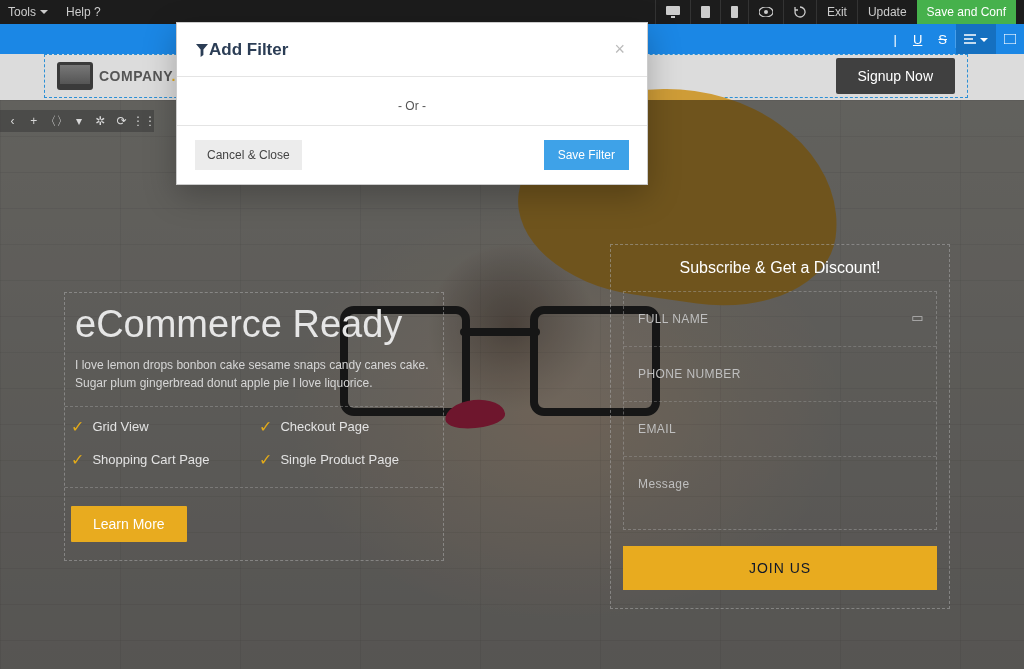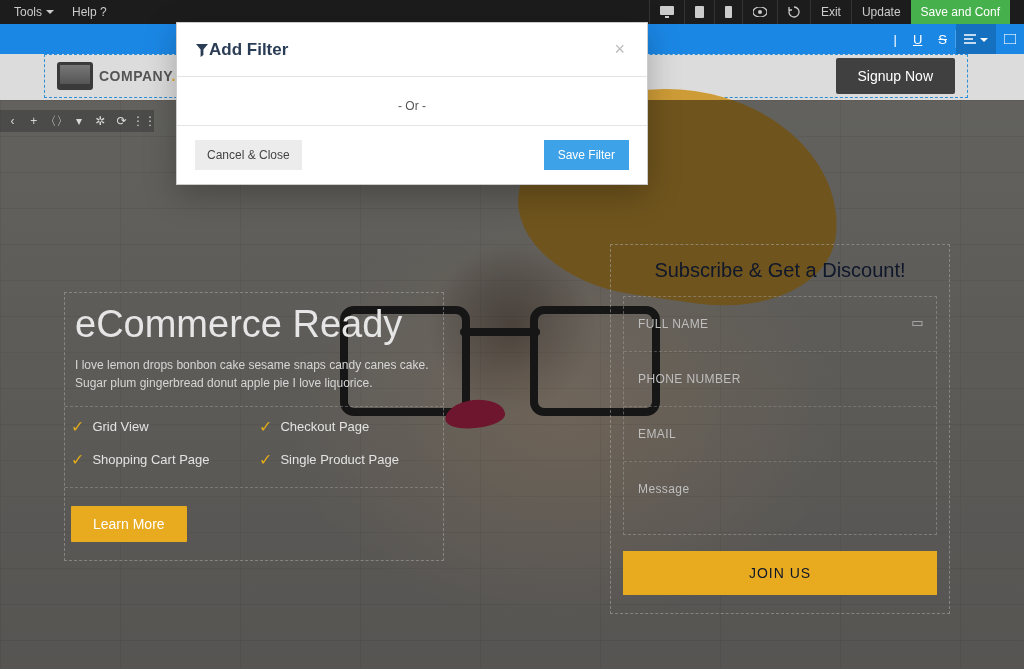--- a/index.html
+++ b/index.html
@@ -1,20 +1,20 @@
 <!DOCTYPE html>
 <html><head>
 <meta charset="utf-8">
 <style>
 * { box-sizing: border-box; margin: 0; padding: 0; font-family: "Helvetica Neue", Arial, sans-serif; }
 html, body { width: 1024px; height: 669px; overflow: hidden; }
 body { position: relative; background: #dcdcdc; }
 
 
-.sysbar { position: absolute; top: 0; left: 0; right: 0; height: 24px; background: #1c1c1c; color: #ccc; font-size: 12px; display: flex; align-items: center; padding: 0 14px; }
+.sysbar { position: absolute; top: 0; left: 0; right: 0; height: 24px; background: #1c1c1c; color: #ccc; font-size: 12px; display: flex; align-items: center; padding: 0 8px; }
 .sysbar .left { display: flex; gap: 18px; align-items: center; }
 .sysbar .left .item { display: flex; align-items: center; gap: 4px; cursor: pointer; }
 .sysbar .spacer { flex: 1; }
 .sysbar .right { display: flex; align-items: center; gap: 0; }
 .sysbar .right .cell { padding: 0 10px; height: 24px; display: flex; align-items: center; border-left: 1px solid #333; cursor: pointer; }
 .sysbar .right .save { background: #46b14c; color: #fff; border-left: none; }
 .sysbar svg { fill: #ccc; }
 
 
 .bluebar { position: absolute; top: 24px; left: 0; right: 0; height: 30px; background: #1b87e5; display: flex; align-items: center; padding-left: 6px; }
@@ -60,21 +60,21 @@
 .hero-left h1 { font-size: 38px; font-weight: 400; color: #e6e6e6; padding: 10px 10px 6px; }
 .hero-left .subtitle { font-size: 12px; line-height: 1.5; padding: 4px 10px 14px; color: #d6d6d6; border-bottom: 1px dashed rgba(170,170,170,0.4); }
 .features { display: grid; grid-template-columns: 1fr 1fr; padding: 10px 6px 4px; gap: 14px 10px; }
 .feature { display: flex; align-items: center; gap: 8px; font-size: 13px; color: #e3e3e3; }
 .tick { color: #e3ab1a; font-size: 16px; }
 .learn-wrap { padding: 18px 6px; border: 1px dashed rgba(170,170,170,0.4); border-left: none; border-right: none; border-bottom: none; margin-top: 14px; }
 .learn { display: inline-block; background: #e8ab1f; color: #fff; font-size: 14px; padding: 10px 22px; border-radius: 1px; }
 
 
 .subscribe { position: absolute; top: 144px; left: 610px; width: 340px; border: 1px dashed rgba(170,170,170,0.55); padding: 8px 12px 18px; color: #cfcfcf; }
-.subscribe h2 { color: #0f172a; font-size: 20px; font-weight: 500; text-align: center; padding: 6px 0 14px; }
+.subscribe h2 { color: #ffffff; font-size: 16px; font-weight: 500; text-align: center; padding: 6px 0 14px; }
 .fields { border: 1px dashed rgba(170,170,170,0.45); padding: 0; }
 .field { border-bottom: 1px dashed rgba(170,170,170,0.35); padding: 20px 14px; font-size: 12px; color: #bfbfbf; letter-spacing: 0.4px; position: relative; }
 .field:last-of-type { border-bottom: none; }
 .field-msg { height: 72px; }
 .field .card-icon { position: absolute; right: 12px; top: 18px; color: #b8b8b8; font-size: 13px; }
 .join { margin-top: 16px; width: 100%; background: #e8ab1f; color: #0f172a; font-size: 14px; letter-spacing: 1px; padding: 14px 0; text-align: center; border: none; }
 .modal { position: absolute; top: 22px; left: 176px; width: 472px; background: #fff; border: 1px solid #ccc; box-shadow: 0 10px 30px rgba(0,0,0,0.25); z-index: 50; }
 .modal-header { display: flex; align-items: center; padding: 14px 18px; border-bottom: 1px solid #e4e4e4; }
 .modal-title { display: flex; align-items: center; gap: 0; color: #2b3d55; font-size: 17px; font-weight: 700; }
 .modal-close { margin-left: auto; color: #bbb; font-size: 18px; cursor: pointer; padding: 2px 4px; }

